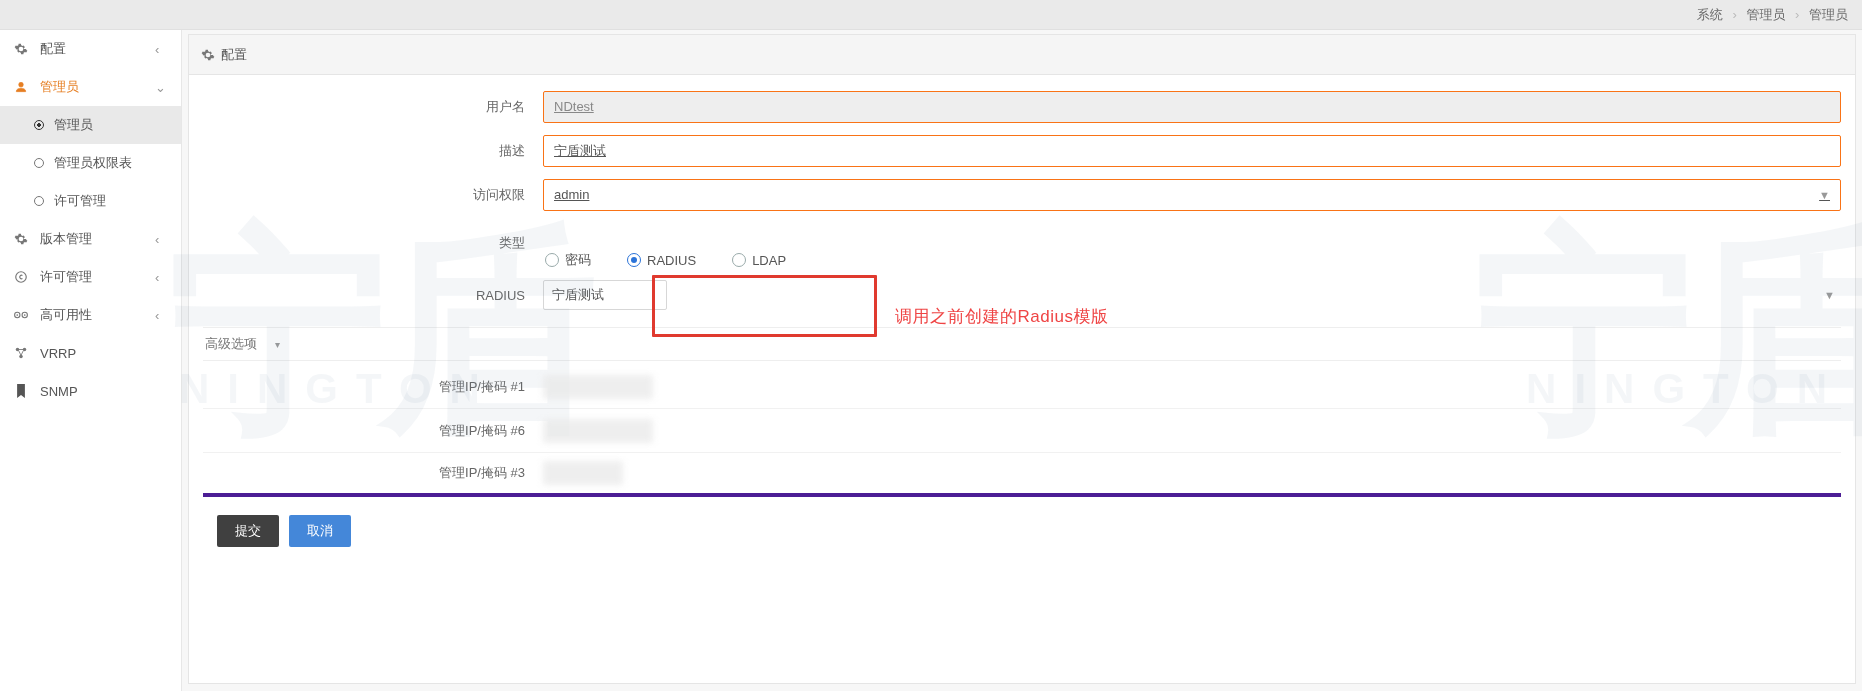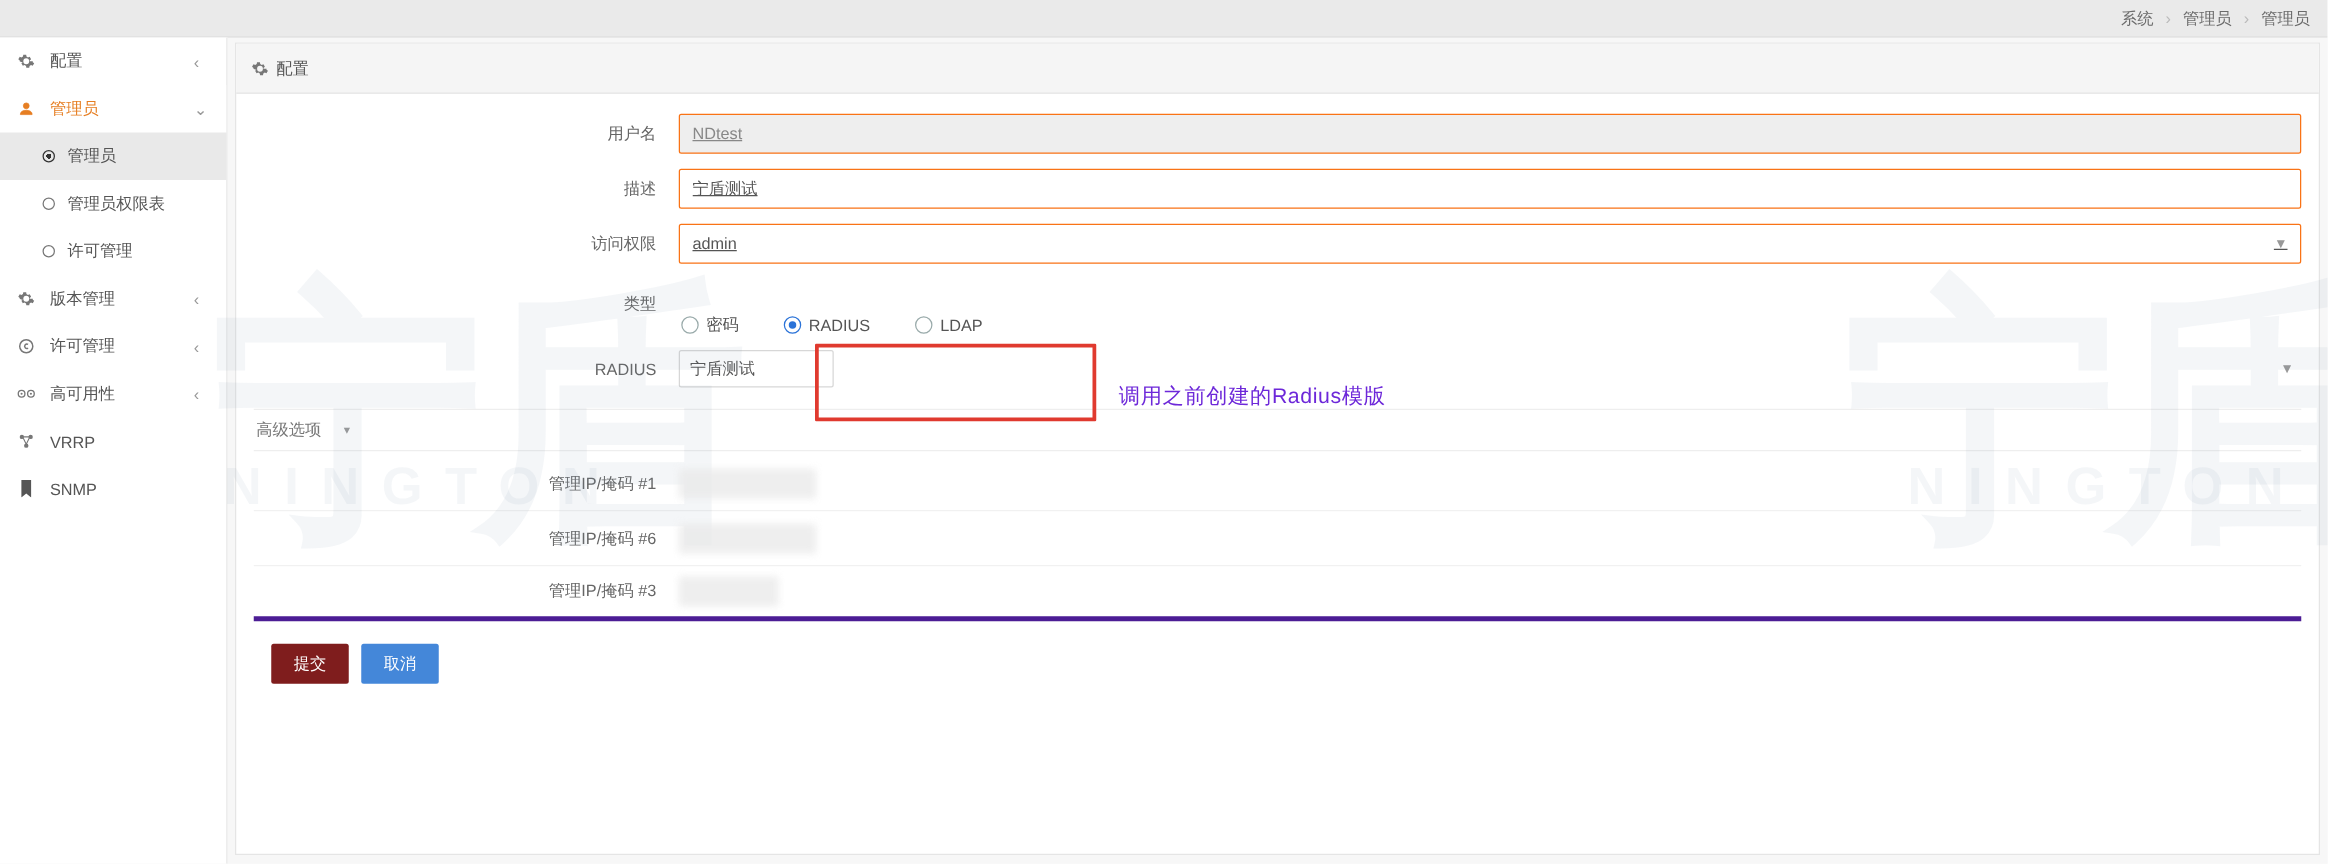--- a/index.html
+++ b/index.html
@@ -85,21 +85,21 @@
     content: ""; width: 6px; height: 6px; background: #2b73d8; border-radius: 50%;
   }
 
   .radius-box {
     position: absolute; left: 463px; top: 240px;
     width: 225px; height: 62px;
     border: 3px solid #e03a2f; border-radius: 1px;
     pointer-events: none;
   }
   .annot {
-    position: absolute; left: 706px; top: 270px; color: #6d28d9;
+    position: absolute; left: 706px; top: 270px; color: #ef4444;
     font-size: 17px; font-weight: 500; letter-spacing: 0.5px;
     pointer-events: none;
   }
   .radius-select {
     width: 124px; height: 30px; border: 1px solid #d7d7d7; border-radius: 2px;
     display: flex; align-items: center; padding: 0 8px; color: #555; background:#fff;
     margin-left: 0; cursor: pointer;
   }
 
   .section-hdr {
@@ -115,21 +115,21 @@
     filter: blur(3px); opacity: 0.75;
   }
   .ip-line { display:flex; align-items:center; width:100%; }
   .ip-row { border-bottom: 1px solid #f1f1f1; }
 
   .actions { padding: 18px 14px 0 14px; display: flex; gap: 10px; }
   .btn {
     height: 32px; padding: 0 18px; border: none; border-radius: 2px;
     color: #fff; font-size: 13px; cursor: pointer;
   }
-  .btn.primary { background: #7f1d1d; }
+  .btn.primary { background: #404040; }
   .btn.secondary { background: #3a81d8; opacity: 0.95; }
 
   
   .wm { position: absolute; color: rgba(120,140,160,0.08); pointer-events:none; user-select:none; }
   .wm.a { left: -20px; top: 150px; font-size: 220px; font-weight: 700; letter-spacing: -10px; }
   .wm.b { left: -10px; top: 330px; font-size: 42px; font-weight: 700; letter-spacing: 18px; }
   .wm.c { right: -40px; top: 150px; font-size: 220px; font-weight: 700; letter-spacing: -10px; }
   .wm.d { right: 10px; top: 330px; font-size: 42px; font-weight: 700; letter-spacing: 18px; }
 
   svg { display:block; }

